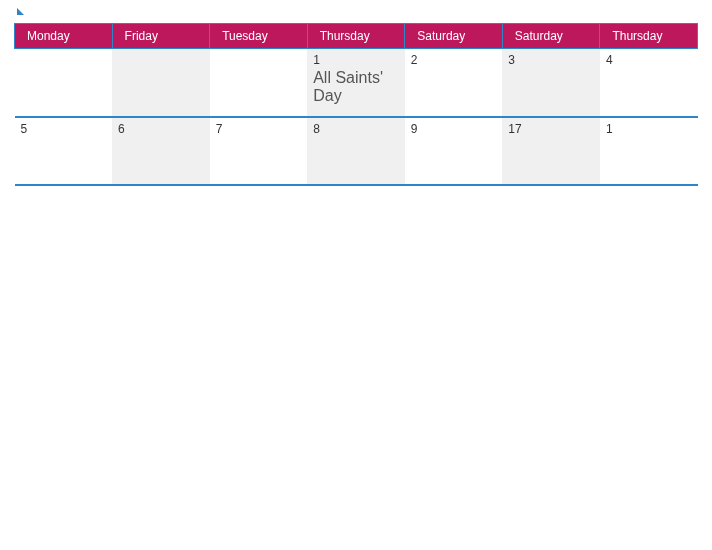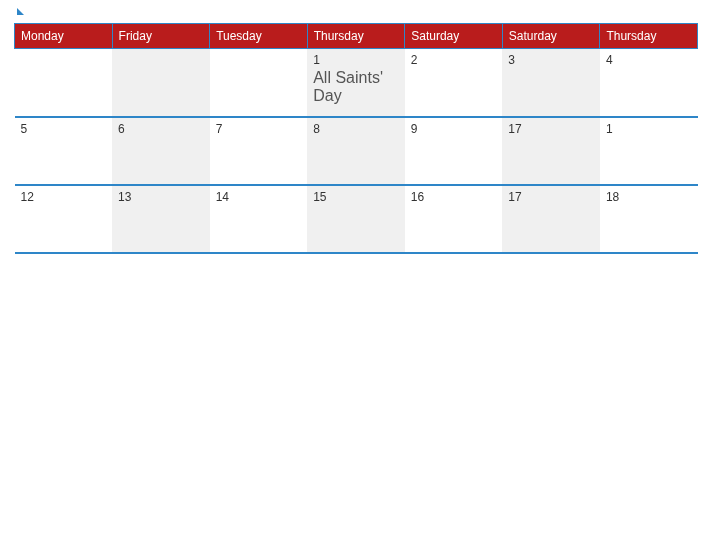--- a/index.html
+++ b/index.html
@@ -66,25 +66,25 @@
       color: #333;
       text-align: right;
       min-width: 60px;
     }
     
     .calendar {
       width: 100%;
       border-collapse: collapse;
     }
     .calendar thead tr th {
-      background: #b91c1c;
+      background: #be185d;
       color: #fff;
       font-size: 12px;
       font-weight: normal;
-      padding: 5px 6px;
+      padding: 5px 12px;
       text-align: left;
       border: 1px solid #2e86c8;
     }
     .calendar tbody tr td {
       width: calc(100% / 7);
       vertical-align: top;
       padding: 4px 6px;
       height: 68px;
       border-bottom: 2px solid #2e86c8;
       border-left: none;
@@ -180,38 +180,15 @@
           <td>
             <span class="day-num">9</span>
           </td>
           <td class="alt">
             <span class="day-num">17</span>
           </td>
           <td>
             <span class="day-num">1</span>
           </td>
         </tr>
-        <tr>
-          <td>
-            <span class="day-num">12</span>
-          </td>
-          <td class="alt">
-            <span class="day-num">13</span>
-          </td>
-          <td>
-            <span class="day-num">14</span>
-          </td>
-          <td class="alt">
-            <span class="day-num">15</span>
-          </td>
-          <td>
-            <span class="day-num">16</span>
-          </td>
-          <td class="alt">
-            <span class="day-num">17</span>
-          </td>
-          <td>
-            <span class="day-num">18</span>
-          </td>
-        </tr>
       </tbody>
   </table>
 </div>
 
 </body></html>

